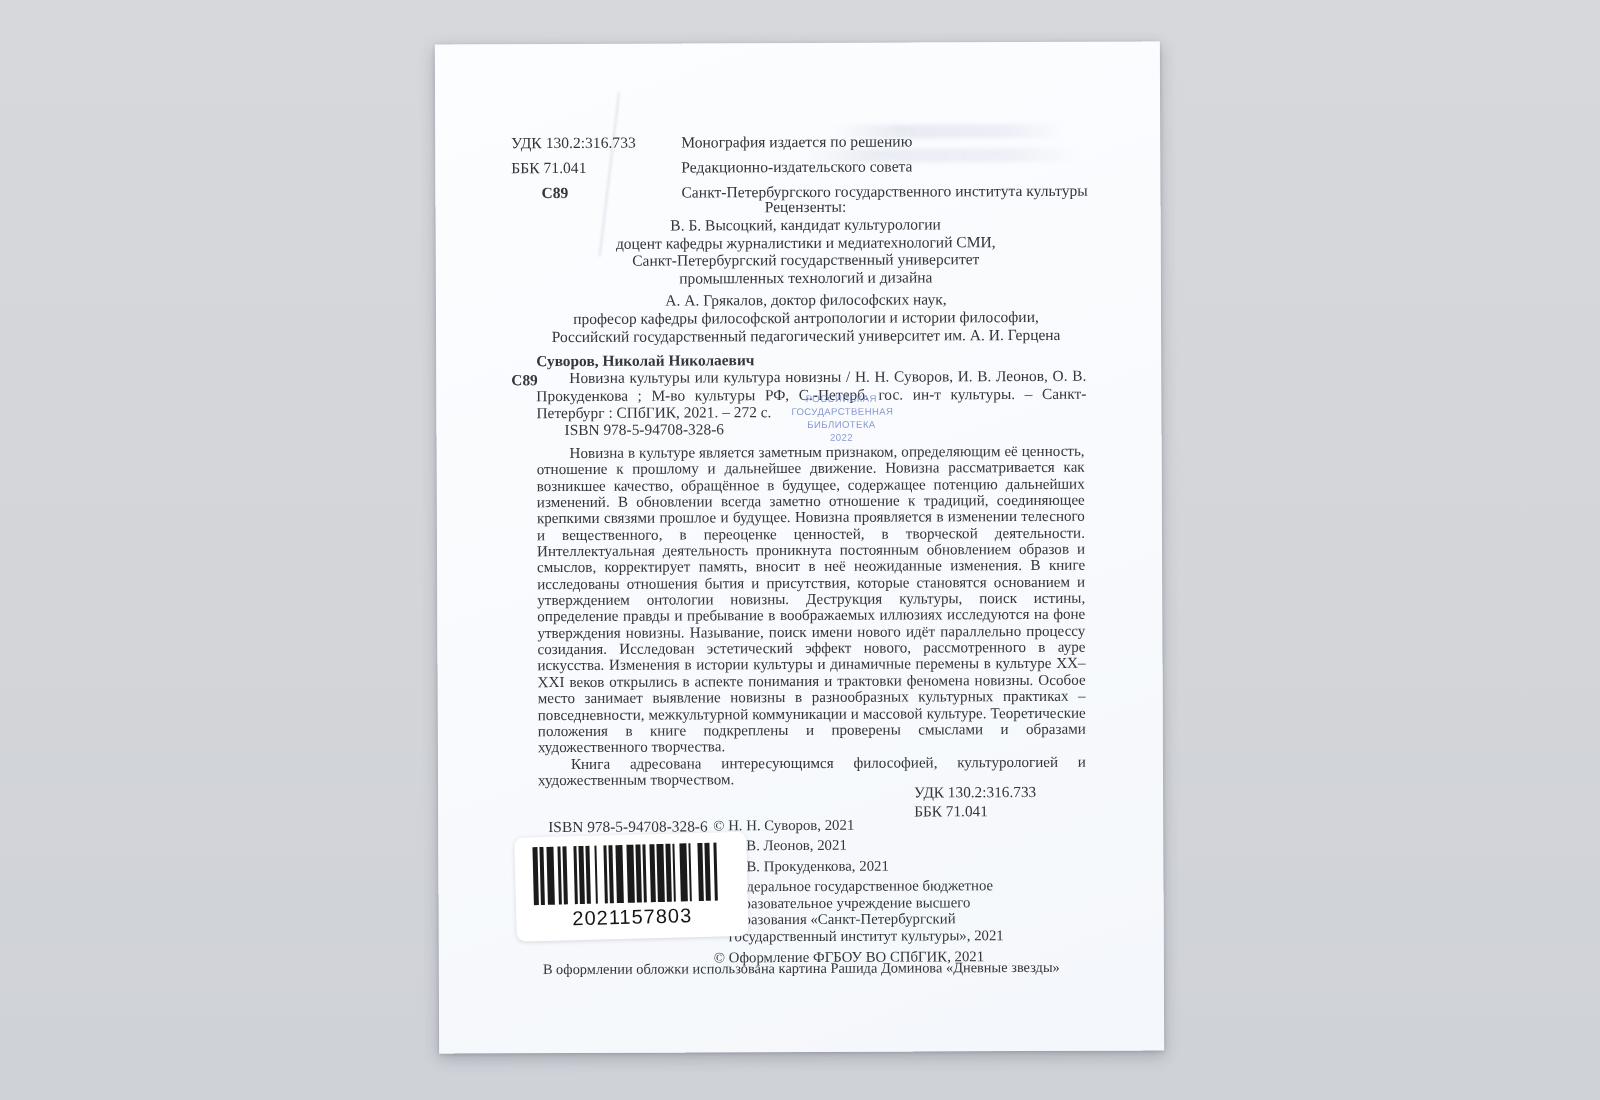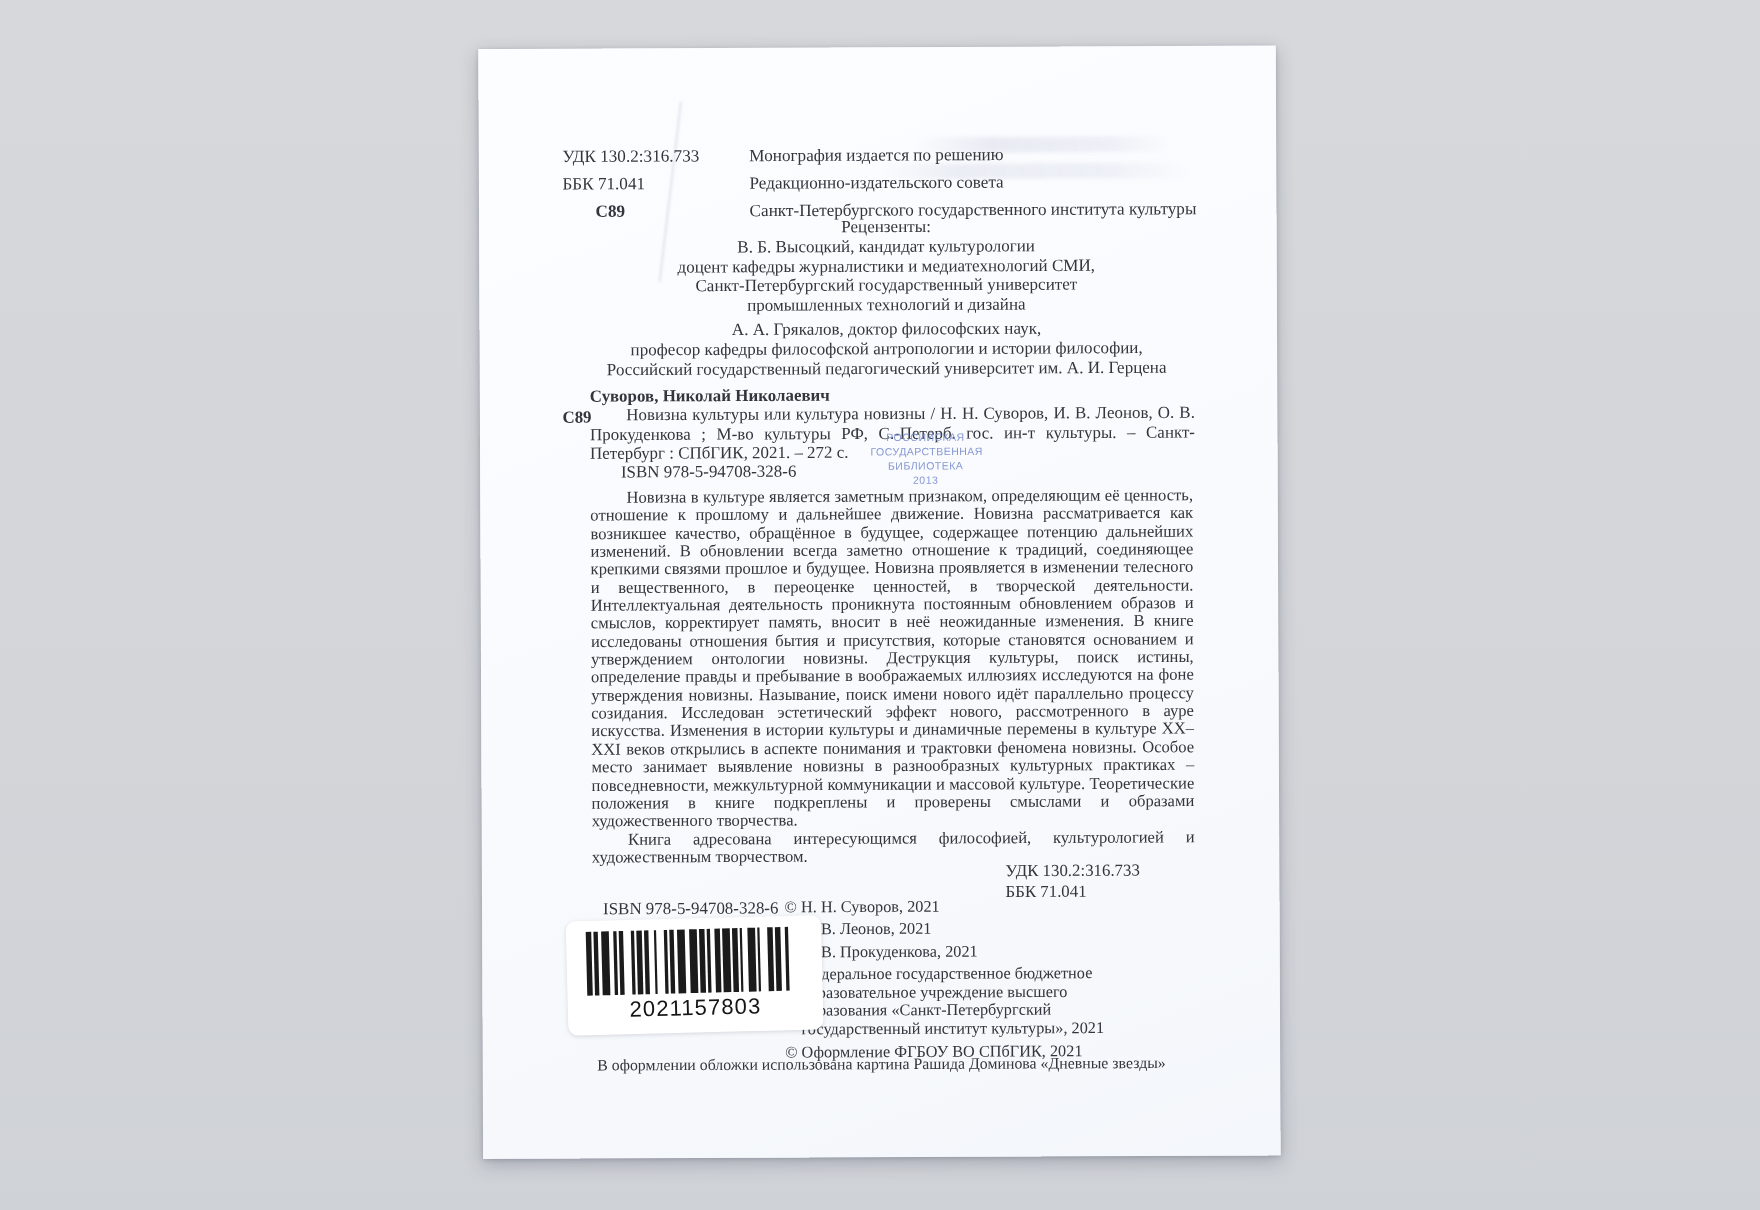--- a/index.html
+++ b/index.html
@@ -102,21 +102,21 @@
   <div class="abs biblio">
     <div class="bold">Суворов, Николай Николаевич</div>
     <p class="entry">Новизна культуры или культура новизны / Н. Н. Суворов, И. В. Леонов, О. В. Прокуденкова ; М-во культуры РФ, С.-Петерб. гос. ин-т культуры. – Санкт-Петербург : СПбГИК, 2021. – 272 с.</p>
     <div class="isbn">ISBN 978-5-94708-328-6</div>
   </div>
 
   <div class="abs stamp">
     <div>РОССИЙСКАЯ</div>
     <div>ГОСУДАРСТВЕННАЯ</div>
     <div>БИБЛИОТЕКА</div>
-    <div>2013</div>
+    <div>2022</div>
   </div>
 
   <div class="abs annot">
     <p>Новизна в культуре является заметным признаком, определяющим её ценность, отношение к прошлому и дальнейшее движение. Новизна рассматривается как возникшее качество, обращённое в будущее, содержащее потенцию дальнейших изменений. В обновлении всегда заметно отношение к традиций, соединяющее крепкими связями прошлое и будущее. Новизна проявляется в изменении телесного и вещественного, в переоценке ценностей, в творческой деятельности. Интеллектуальная деятельность проникнута постоянным обновлением образов и смыслов, корректирует память, вносит в неё неожиданные изменения. В книге исследованы отношения бытия и присутствия, которые становятся основанием и утверждением онтологии новизны. Деструкция культуры, поиск истины, определение правды и пребывание в воображаемых иллюзиях исследуются на фоне утверждения новизны. Называние, поиск имени нового идёт параллельно процессу созидания. Исследован эстетический эффект нового, рассмотренного в ауре искусства. Изменения в истории культуры и динамичные перемены в культуре XX–XXI веков открылись в аспекте понимания и трактовки феномена новизны. Особое место занимает выявление новизны в разнообразных культурных практиках – повседневности, межкультурной коммуникации и массовой культуре. Теоретические положения в книге подкреплены и проверены смыслами и образами художественного творчества.</p>
     <p>Книга адресована интересующимся философией, культурологией и художественным творчеством.</p>
   </div>
 
   <div class="abs codes-bottom">
     <div>УДК 130.2:316.733</div>
     <div>ББК 71.041</div>

